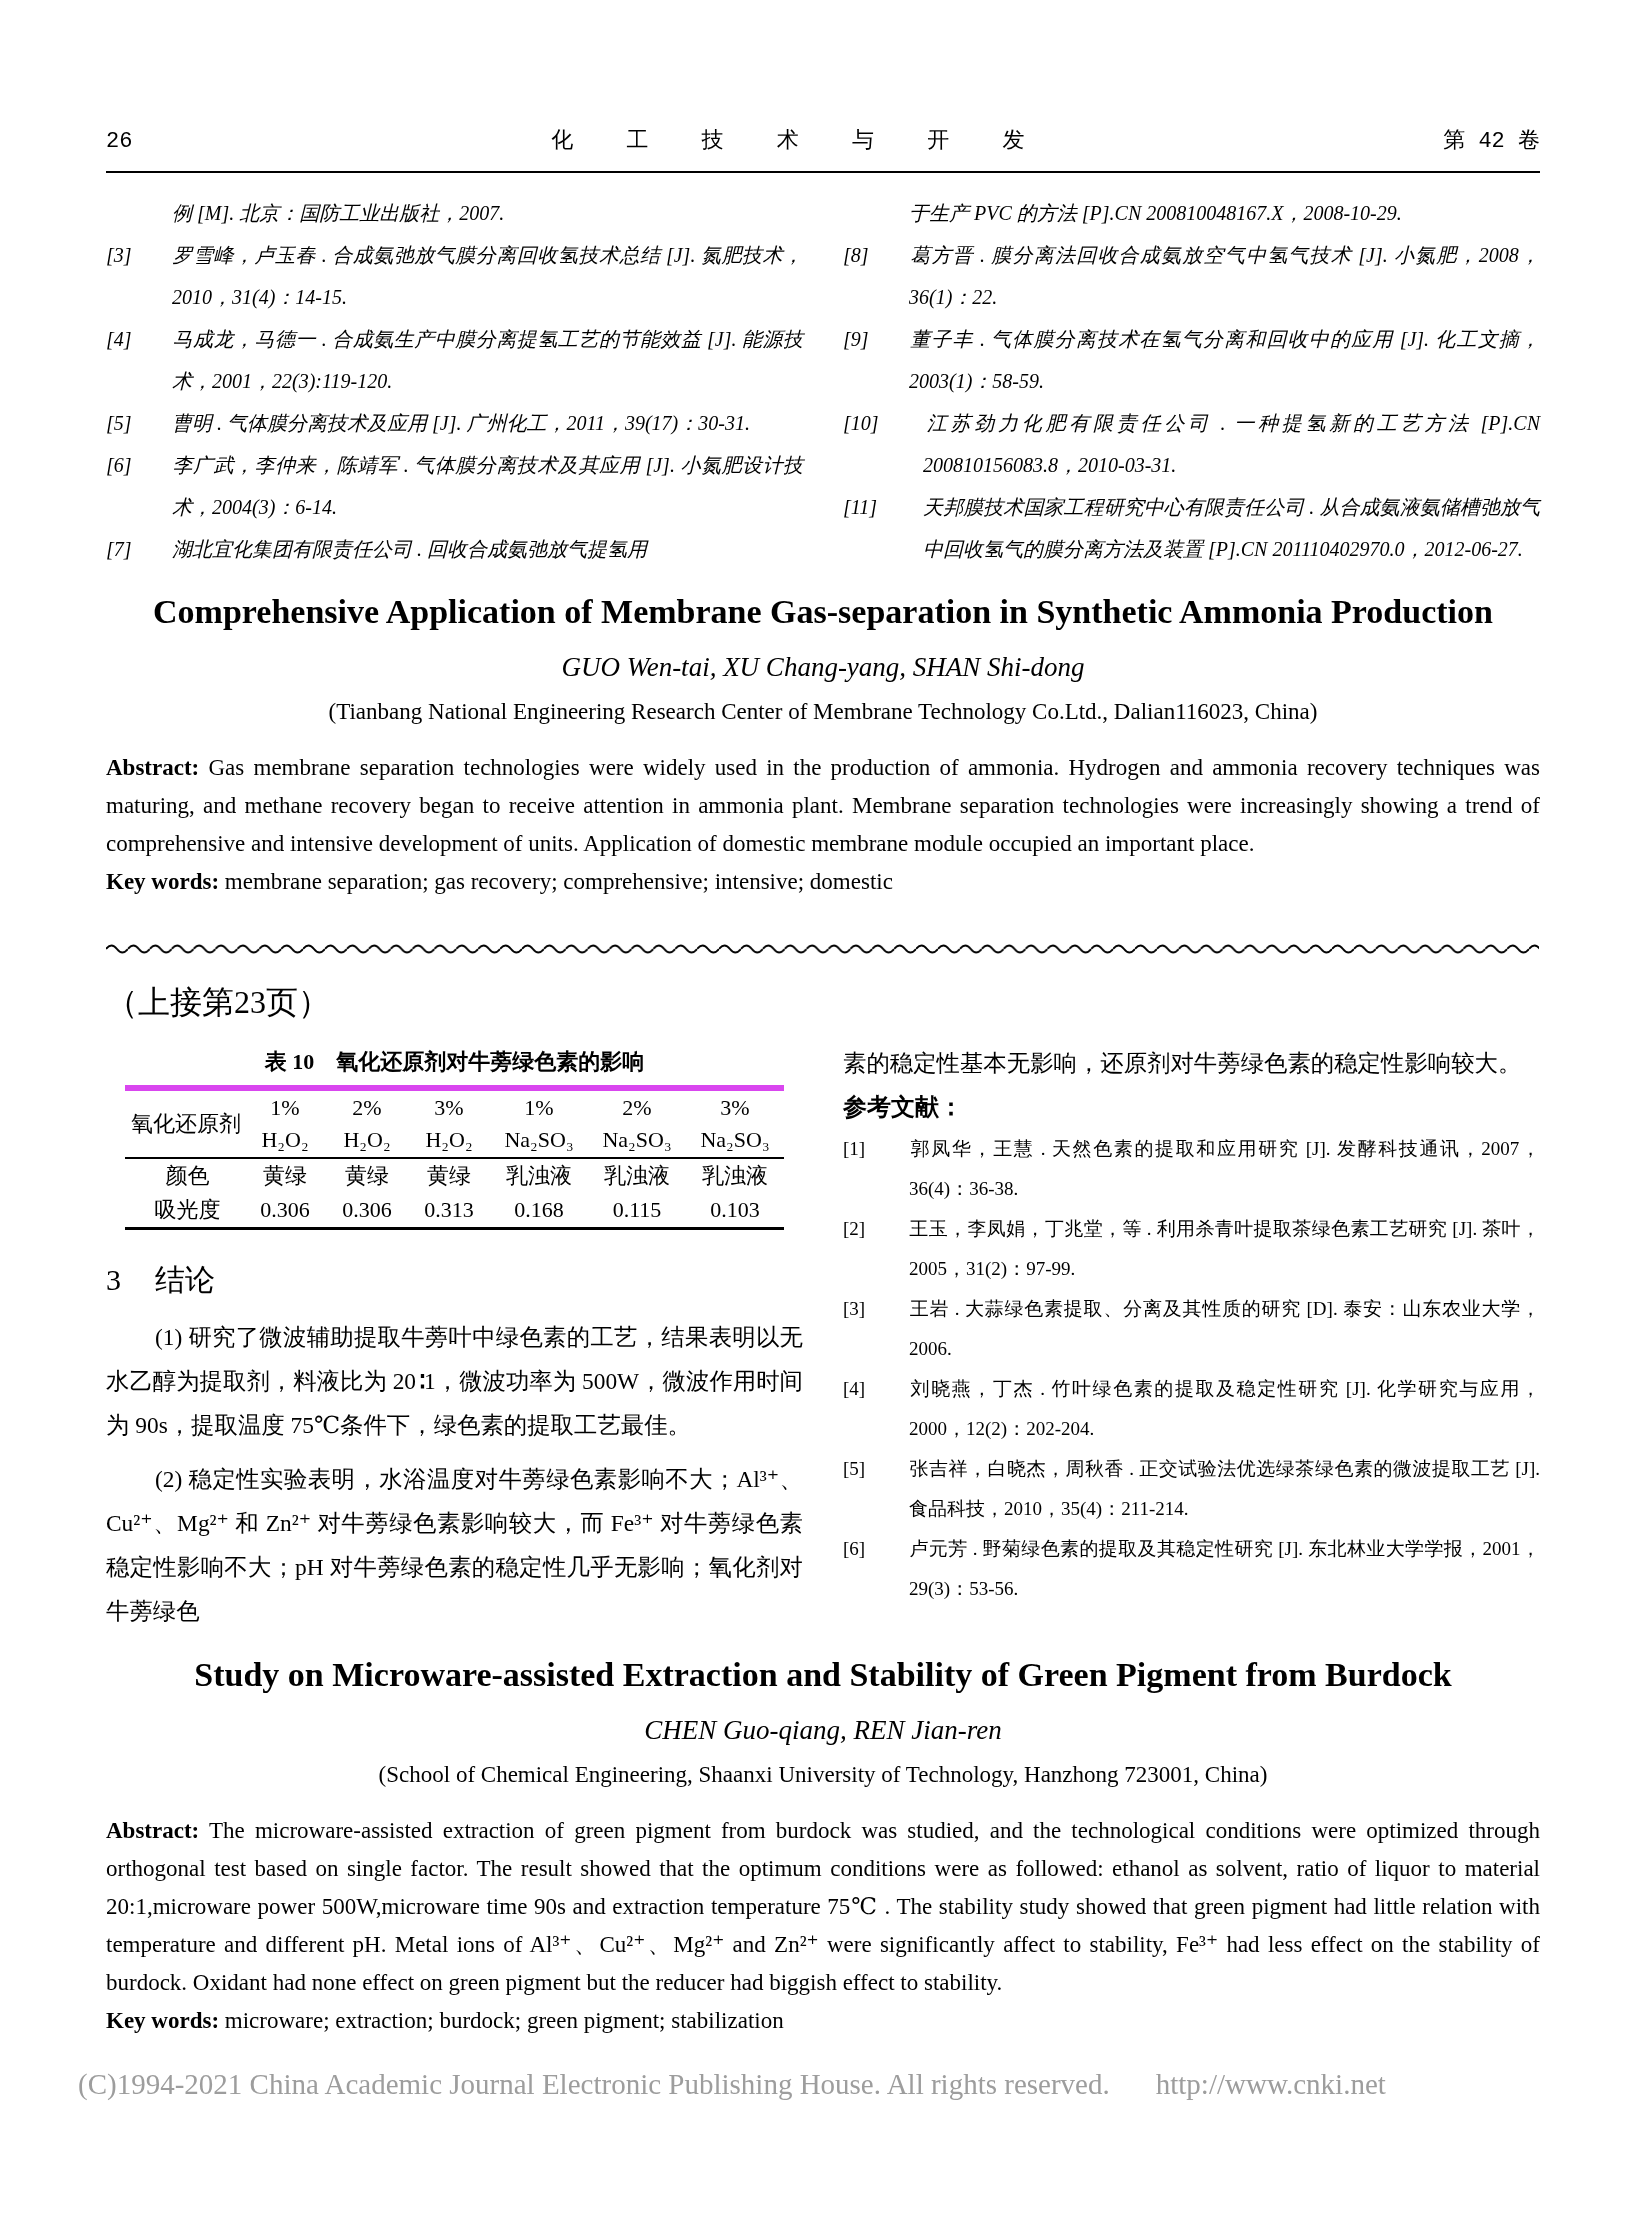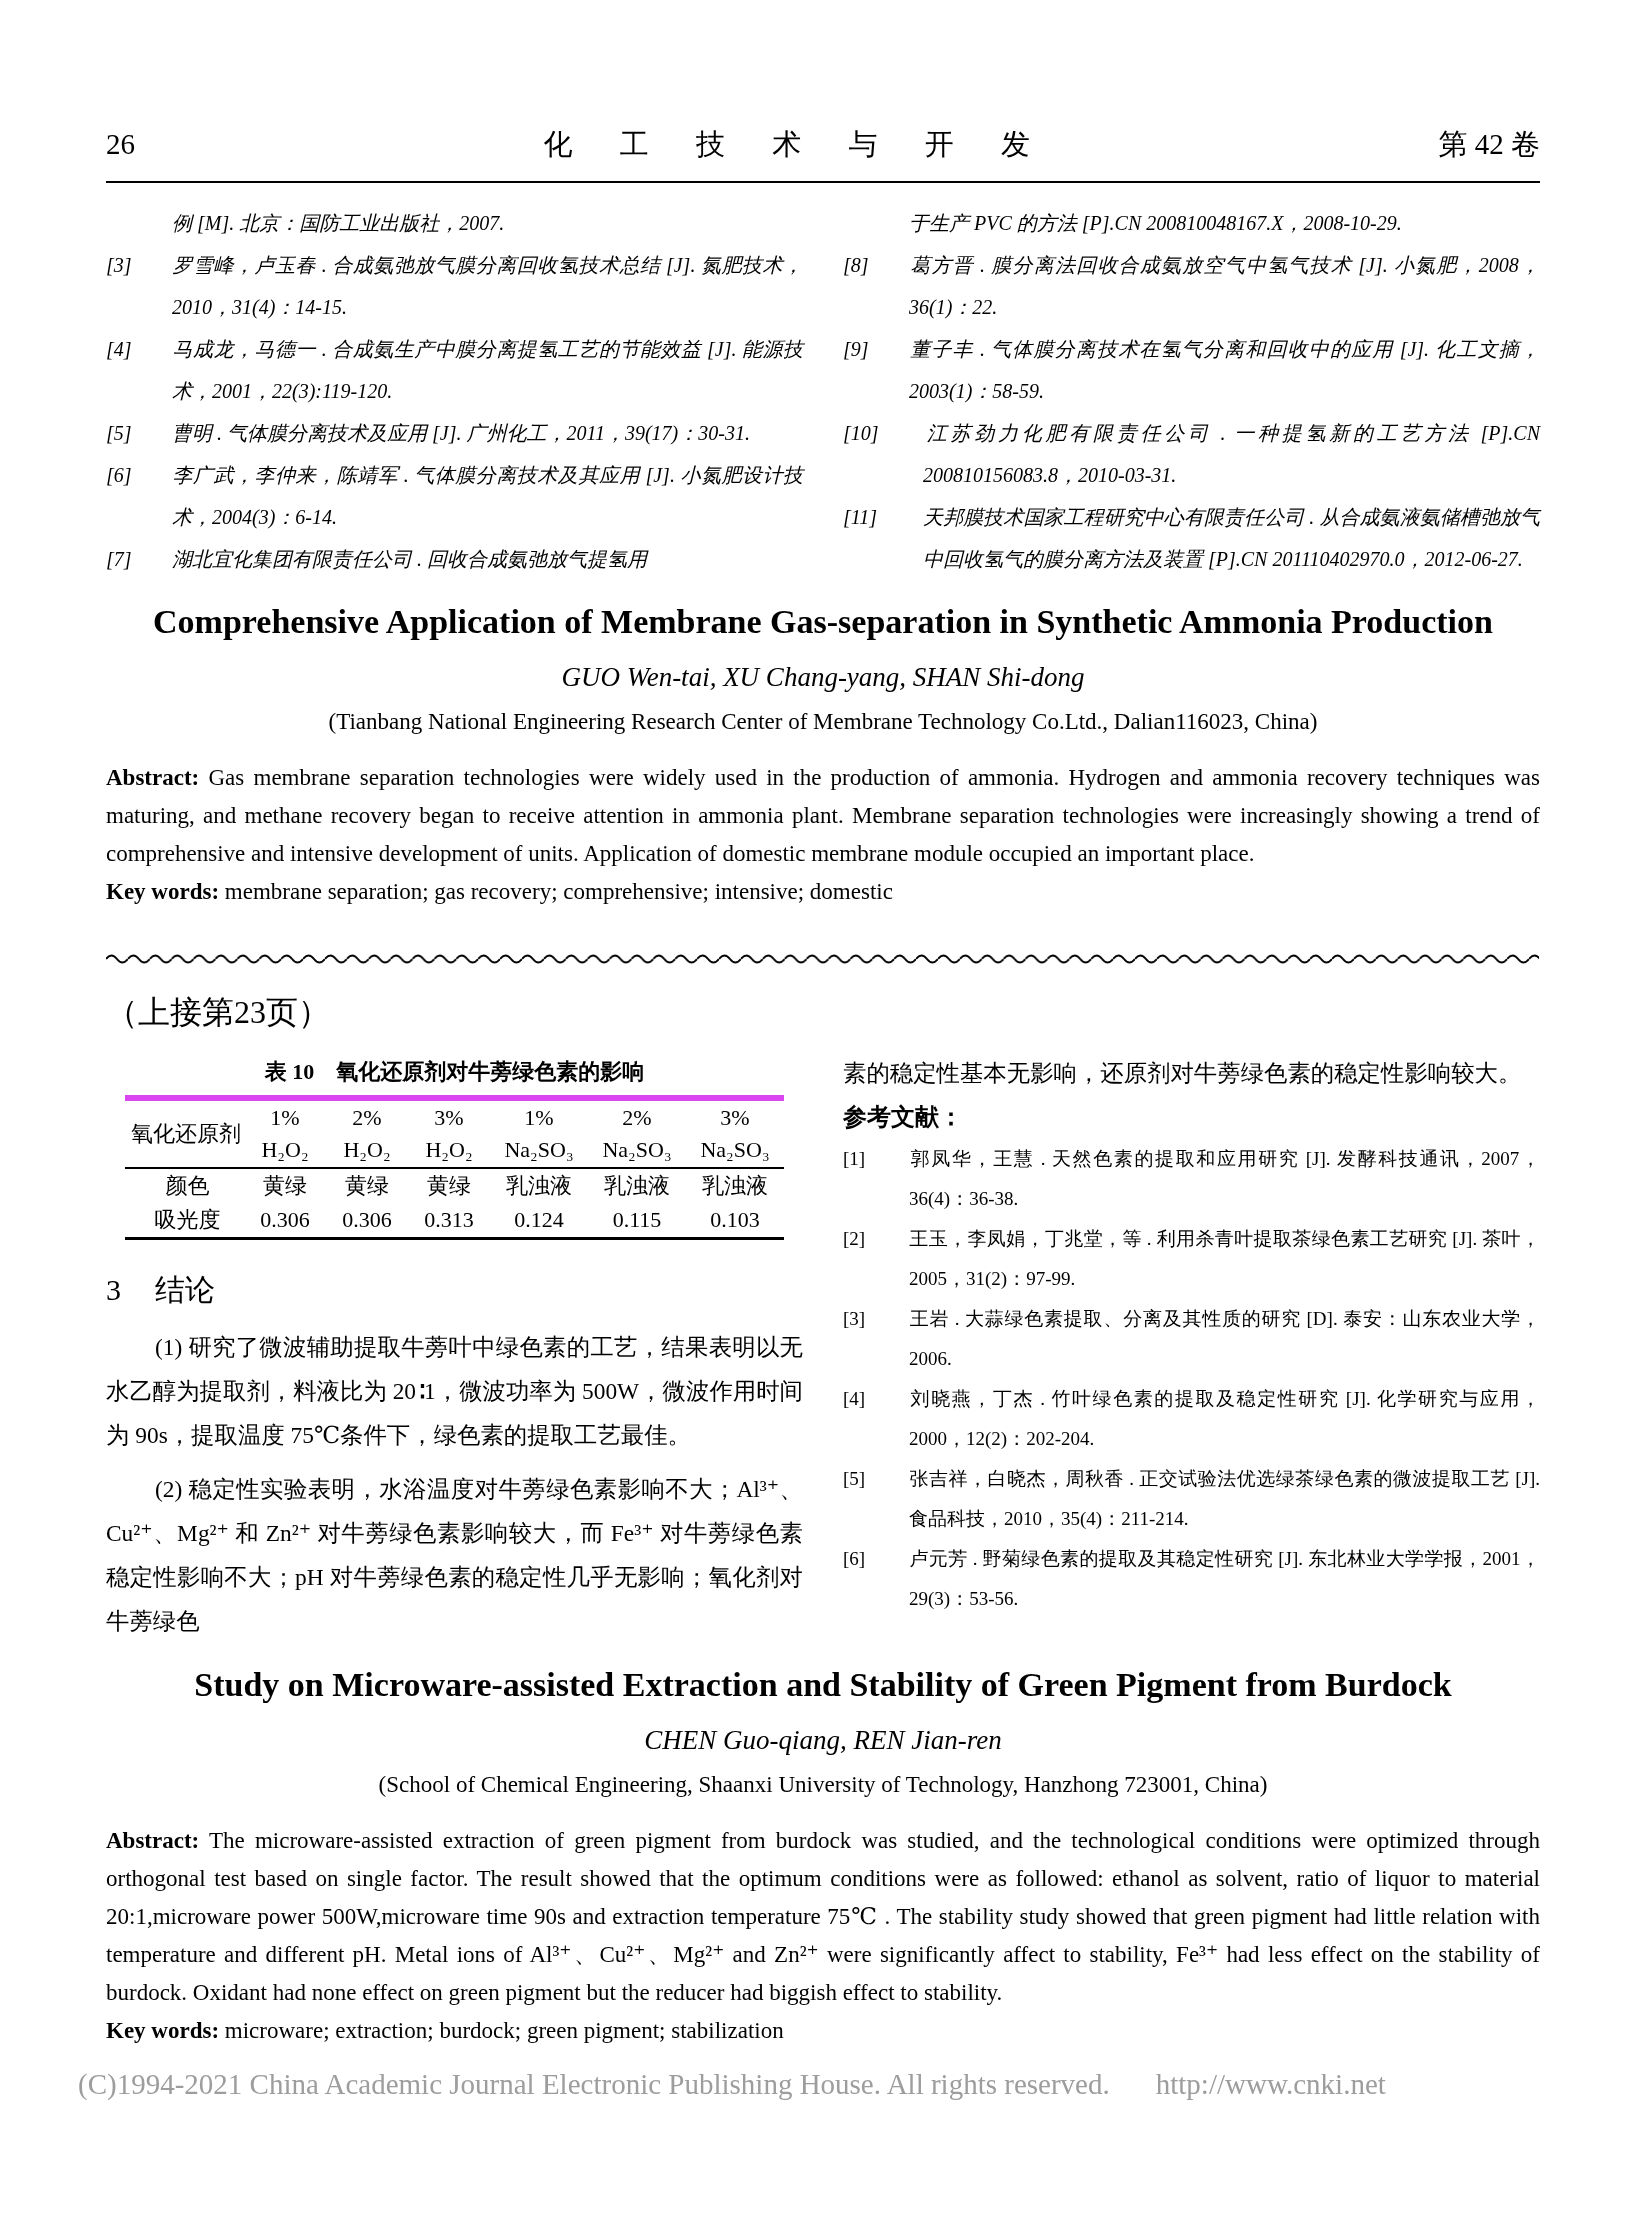--- a/index.html
+++ b/index.html
@@ -6,21 +6,21 @@
   html,body { background:#e8e8e8; }
   .page {
     position:relative; width:1646px; height:2234px; margin:0 auto;
     background:#ffffff; color:#000;
     font-family:"Liberation Serif","DejaVu Serif",serif;
     overflow:hidden;
     padding:125px 106px 0 106px;
   }
   
   .pagehead { display:flex; justify-content:space-between; align-items:baseline;
-    font-size:29px; padding-bottom:16px; border-bottom:2px solid #000; }
+    font-size:22px; padding-bottom:16px; border-bottom:2px solid #000;font-family:Liberation Mono, monospace; }
   .pagehead .jtitle { letter-spacing:20px; text-indent:20px; }
   
   .cols { display:flex; gap:40px; }
   .col { width:697px; }
   .toprefs { margin-top:19px; font-size:20px; line-height:42px;font-style:italic; }
   .ref { padding-left:66px; text-indent:-66px; text-align:justify; }
   .ref .lab { display:inline-block; width:66px; text-indent:0; }
   .ref.cont { text-indent:0; }
   .ref.wide .lab { width:80px; }
   .ref.wide { padding-left:80px; text-indent:-80px; }
@@ -154,21 +154,21 @@
           <td>黄绿</td>
           <td>乳浊液</td>
           <td>乳浊液</td>
           <td>乳浊液</td>
         </tr>
         <tr>
           <td class="rowhead" style="text-align:center">吸光度</td>
           <td>0.306</td>
           <td>0.306</td>
           <td>0.313</td>
-          <td>0.124</td>
+          <td>0.168</td>
           <td>0.115</td>
           <td>0.103</td>
         </tr>
       </tbody>
         </table>
 
       <div class="sechead">
         <span class="num">3</span><span>结论</span>
       </div>
       <div class="para first">(1) 研究了微波辅助提取牛蒡叶中绿色素的工艺，结果表明以无水乙醇为提取剂，料液比为 20∶1，微波功率为 500W，微波作用时间为 90s，提取温度 75℃条件下，绿色素的提取工艺最佳。</div>

